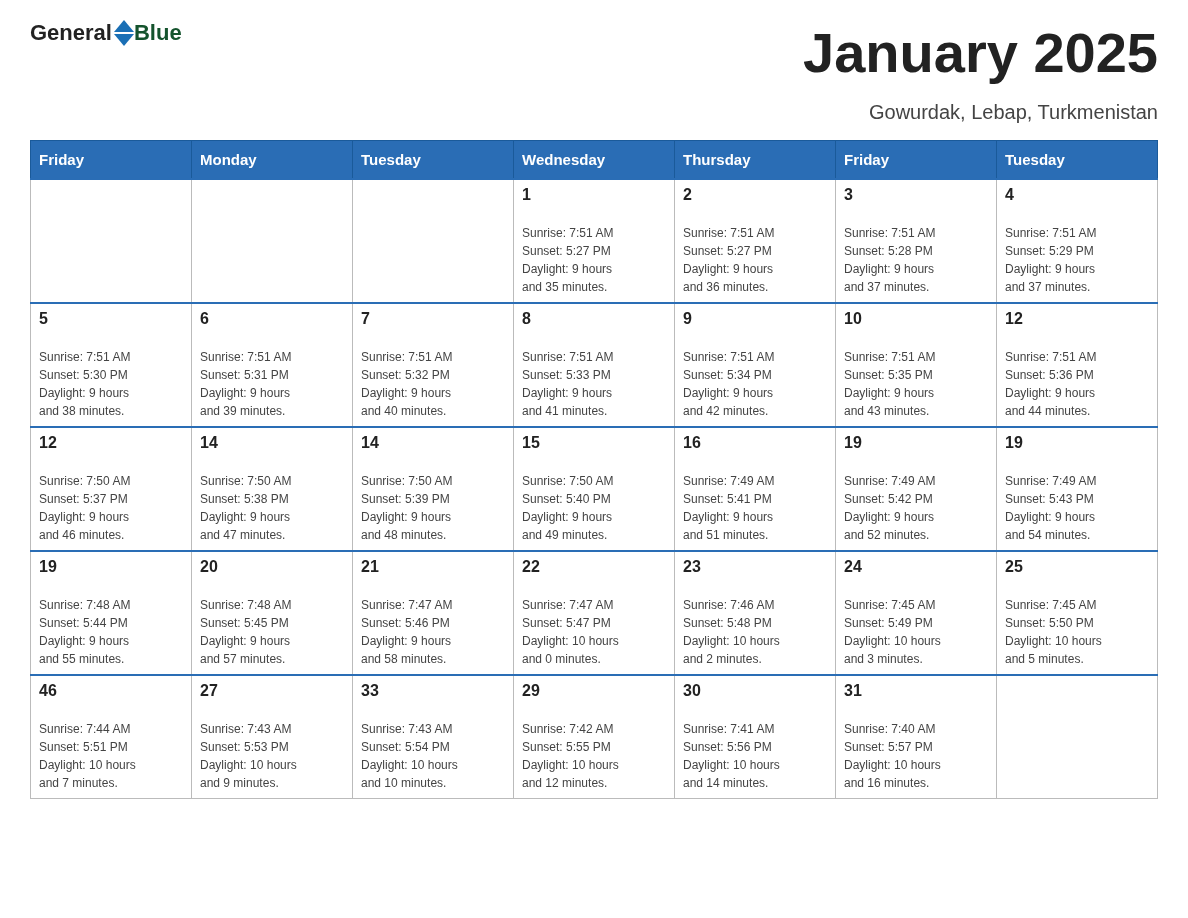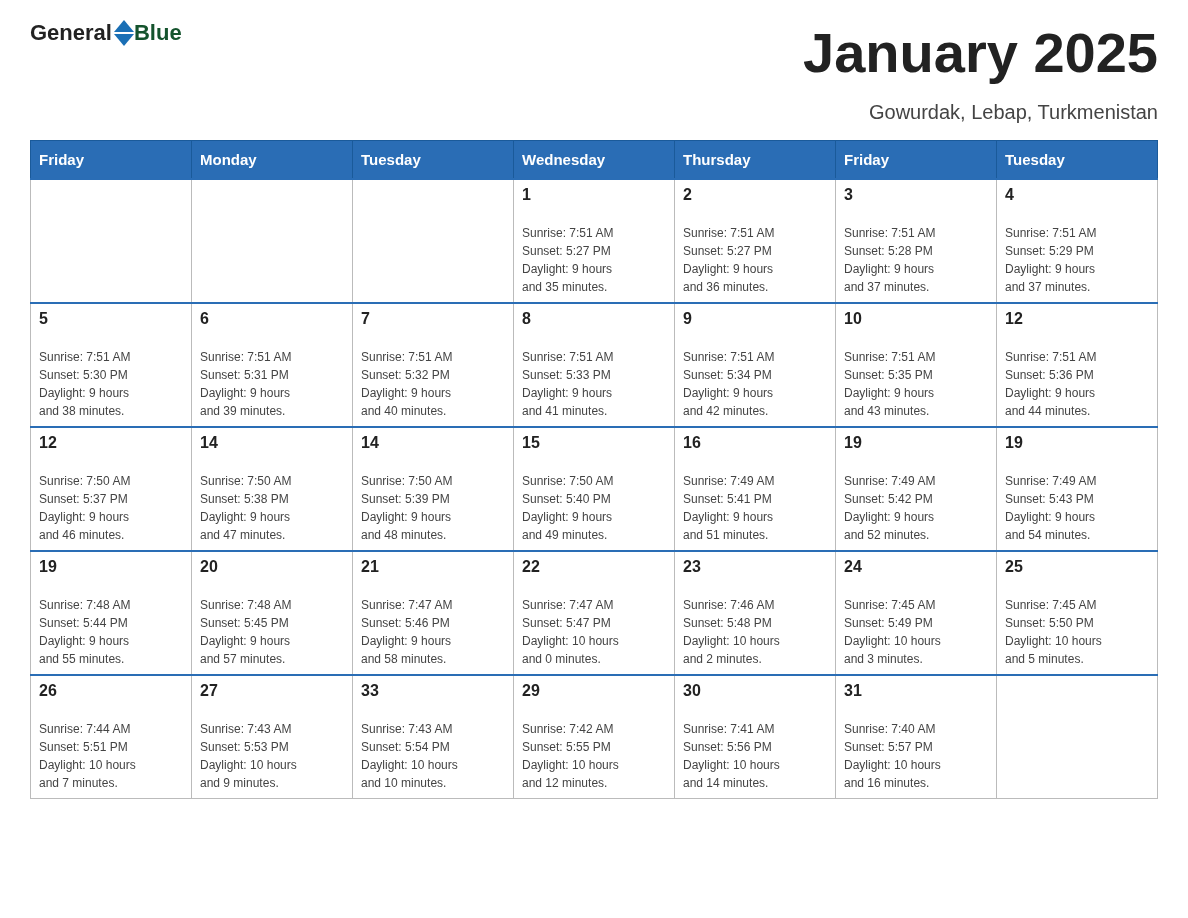--- a/index.html
+++ b/index.html
@@ -303,21 +303,21 @@
         <td>
           <span class="day-number">25</span>
           <div class="day-info" style="white-space: pre-line;">Sunrise: 7:45 AM
 Sunset: 5:50 PM
 Daylight: 10 hours
 and 5 minutes.</div>
         </td>
       </tr>
       <tr class="week-row">
         <td>
-          <span class="day-number">26</span>
+          <span class="day-number">46</span>
           <div class="day-info" style="white-space: pre-line;">Sunrise: 7:44 AM
 Sunset: 5:51 PM
 Daylight: 10 hours
 and 7 minutes.</div>
         </td>
         <td>
           <span class="day-number">27</span>
           <div class="day-info" style="white-space: pre-line;">Sunrise: 7:43 AM
 Sunset: 5:53 PM
 Daylight: 10 hours

